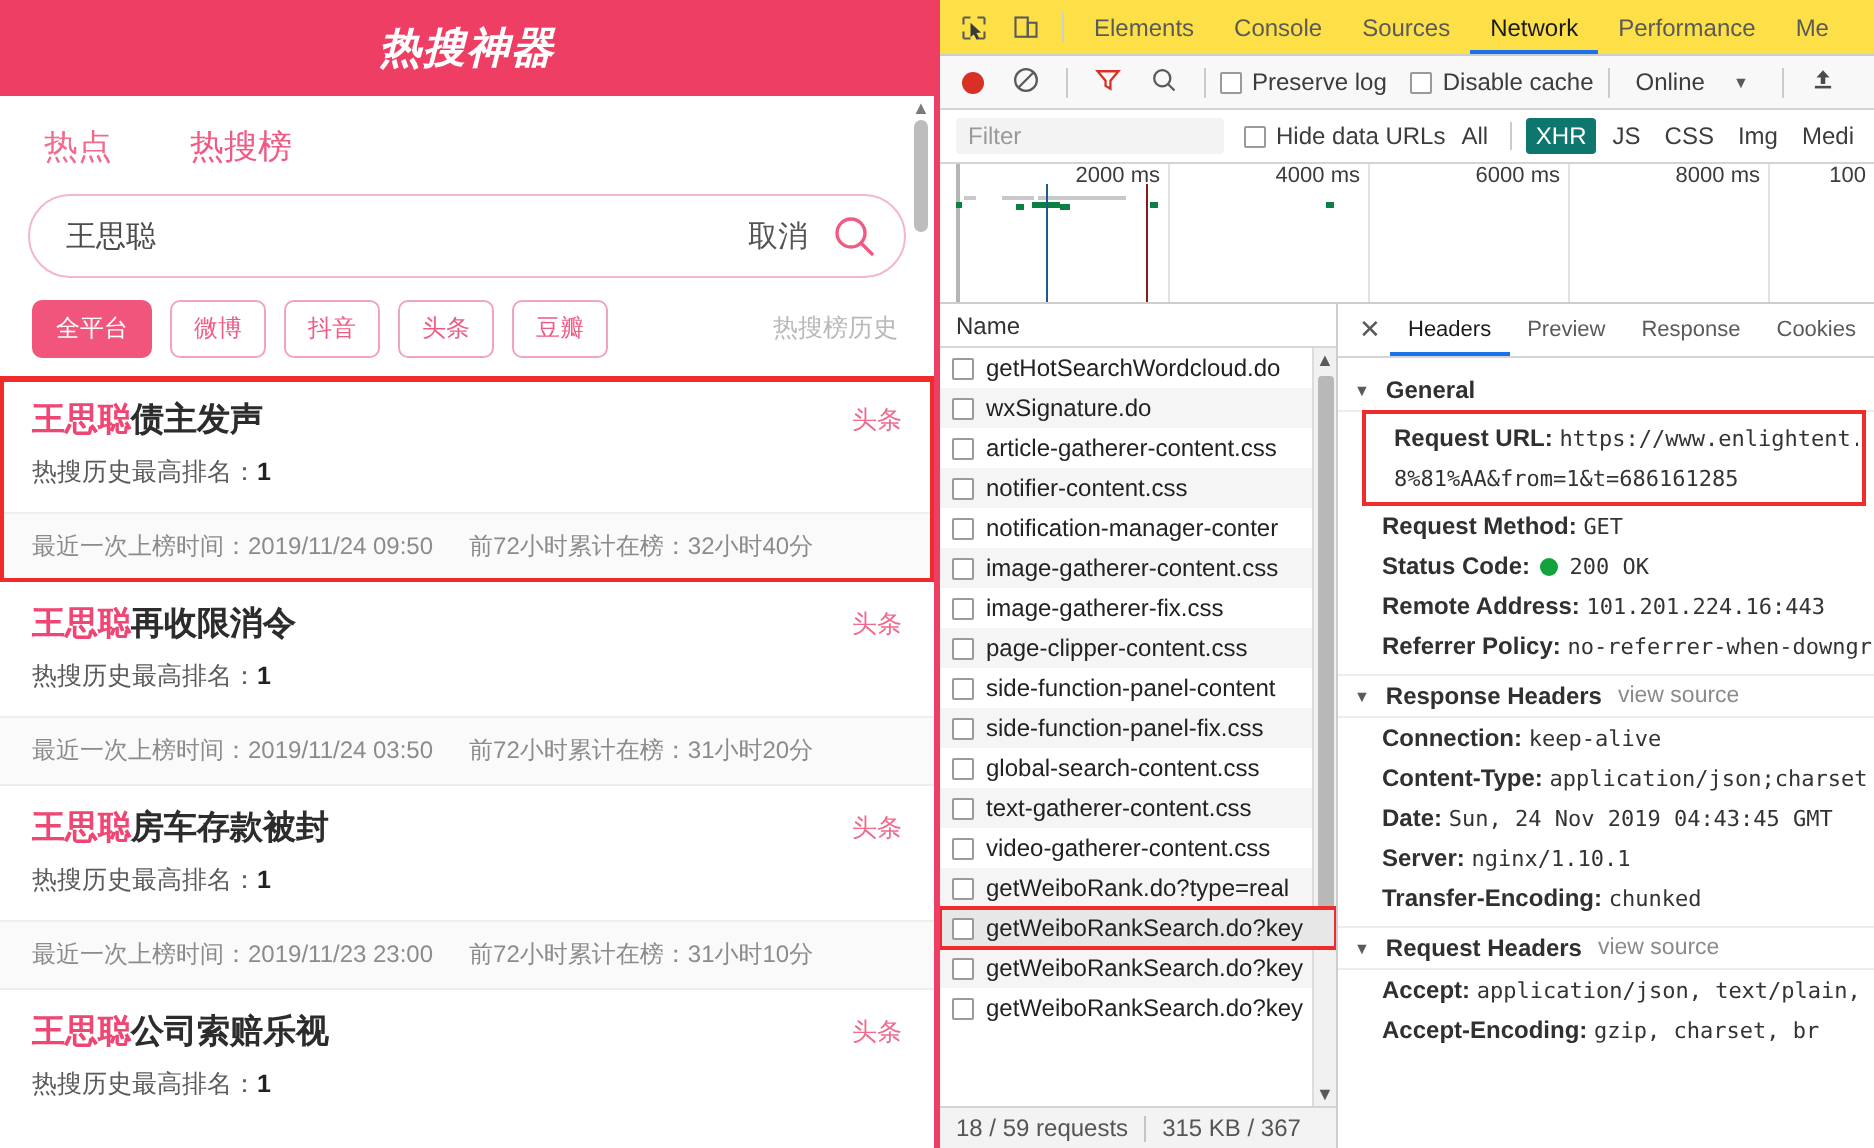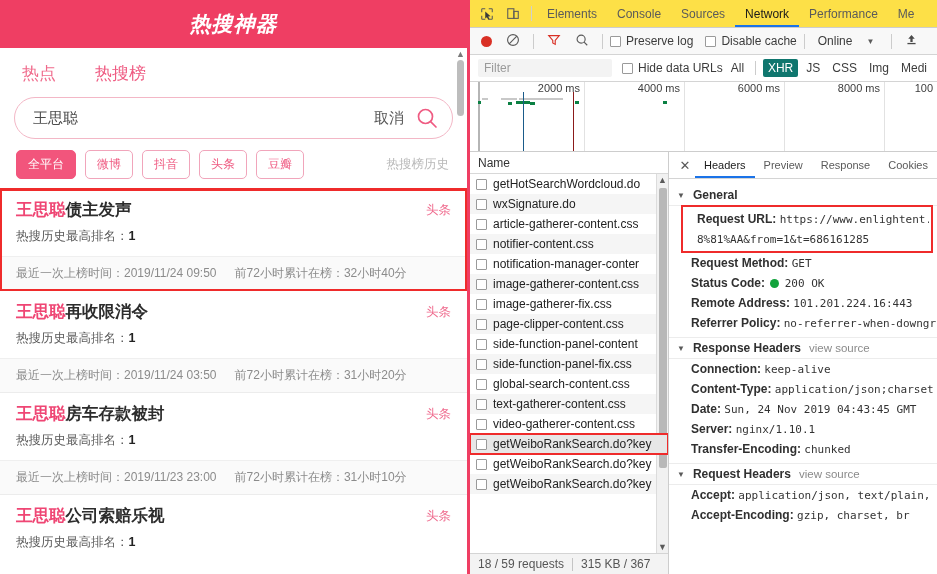--- a/index.html
+++ b/index.html
@@ -589,20 +589,24 @@
               <span class="req-name">global-search-content.css</span>
             </div>
           <div class="req-row">
               <span class="req-cb"></span>
               <span class="req-name">text-gatherer-content.css</span>
             </div>
           <div class="req-row">
               <span class="req-cb"></span>
               <span class="req-name">video-gatherer-content.css</span>
             </div>
+          <div class="req-row">
+              <span class="req-cb"></span>
+              <span class="req-name">getWeiboRank.do?type=real</span>
+            </div>
           <div class="req-row sel marked">
               <span class="req-cb"></span>
               <span class="req-name">getWeiboRankSearch.do?key</span>
             </div>
           <div class="req-row">
               <span class="req-cb"></span>
               <span class="req-name">getWeiboRankSearch.do?key</span>
             </div>
           <div class="req-row">
               <span class="req-cb"></span>

